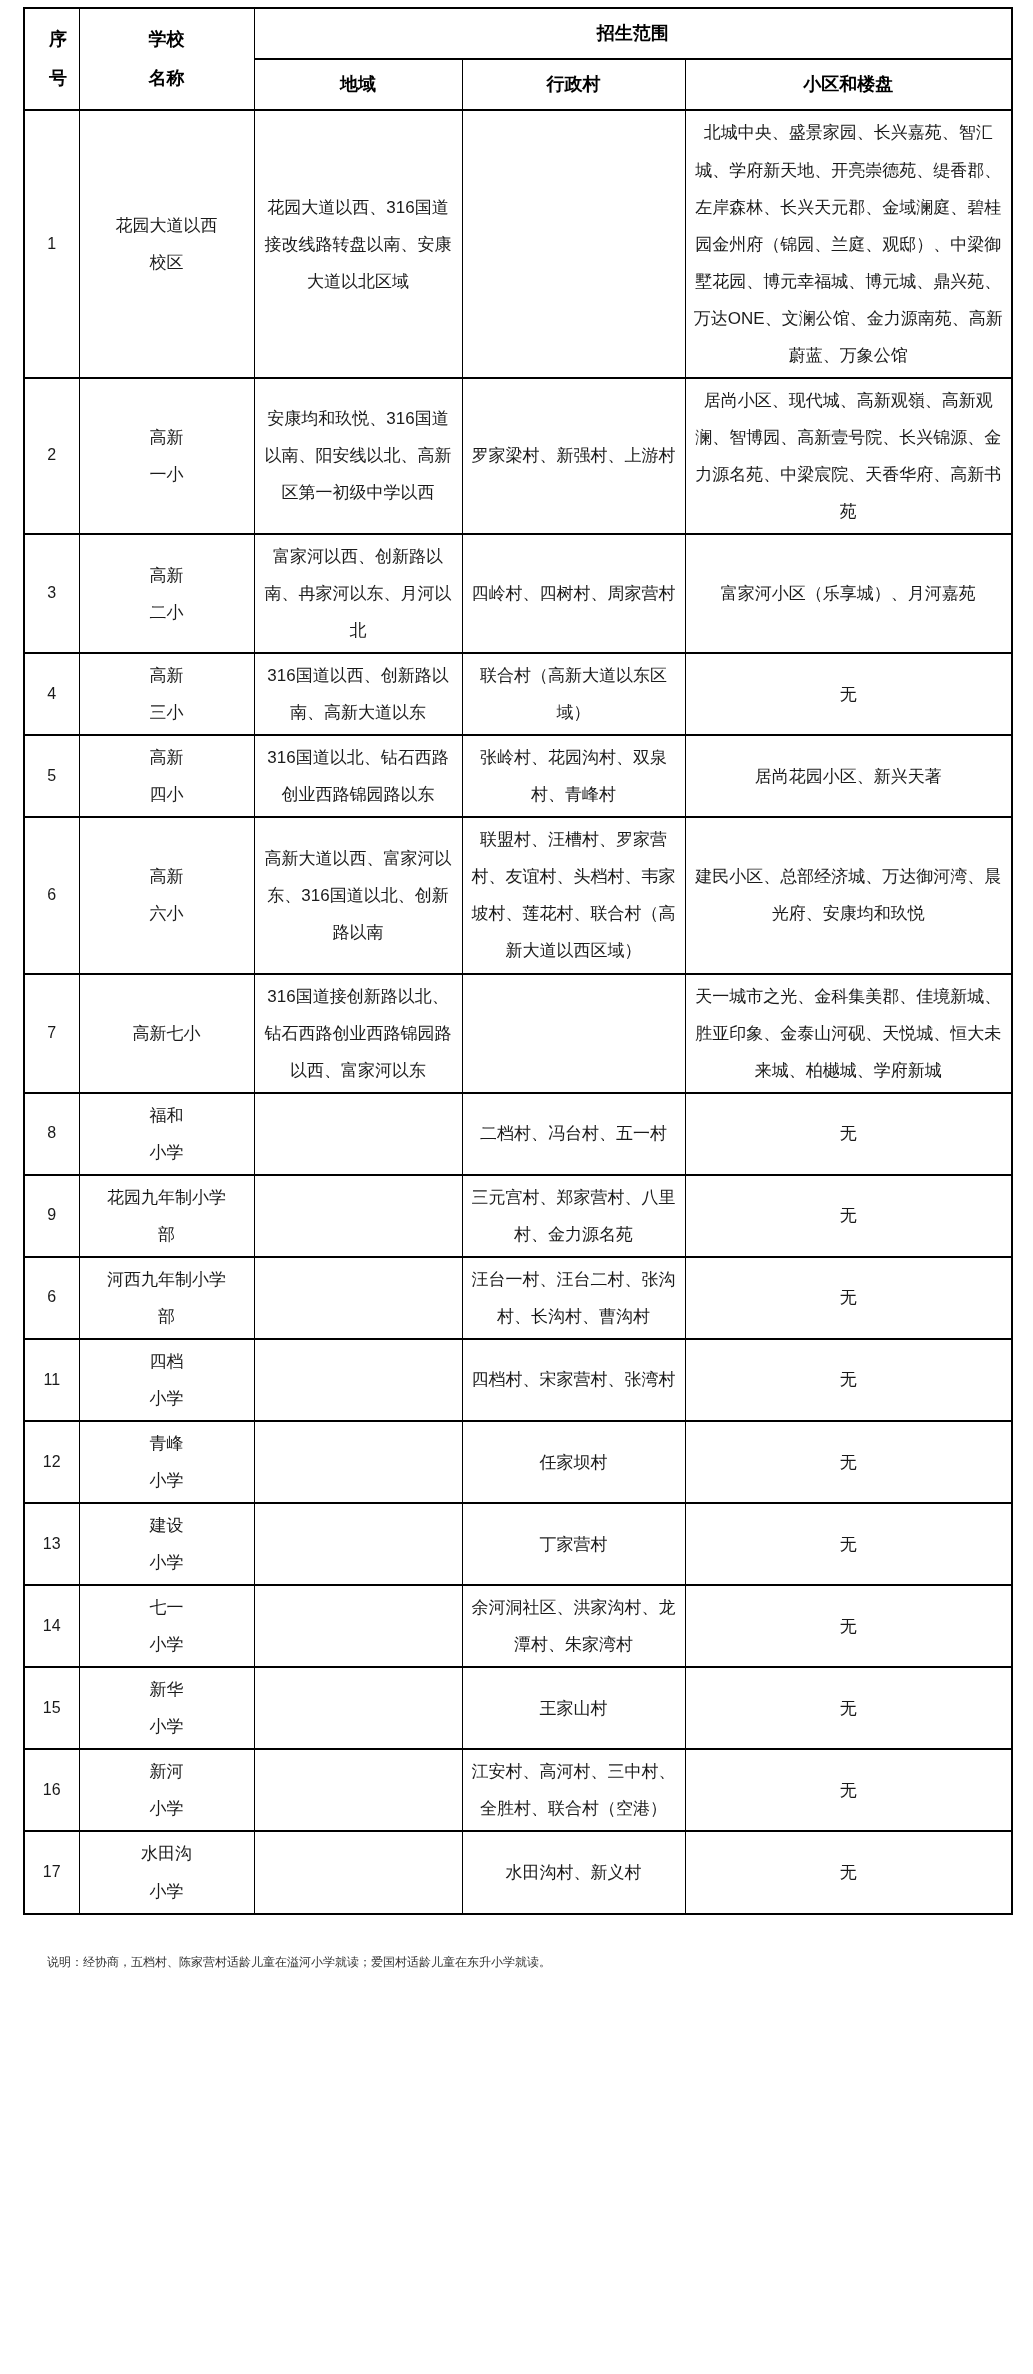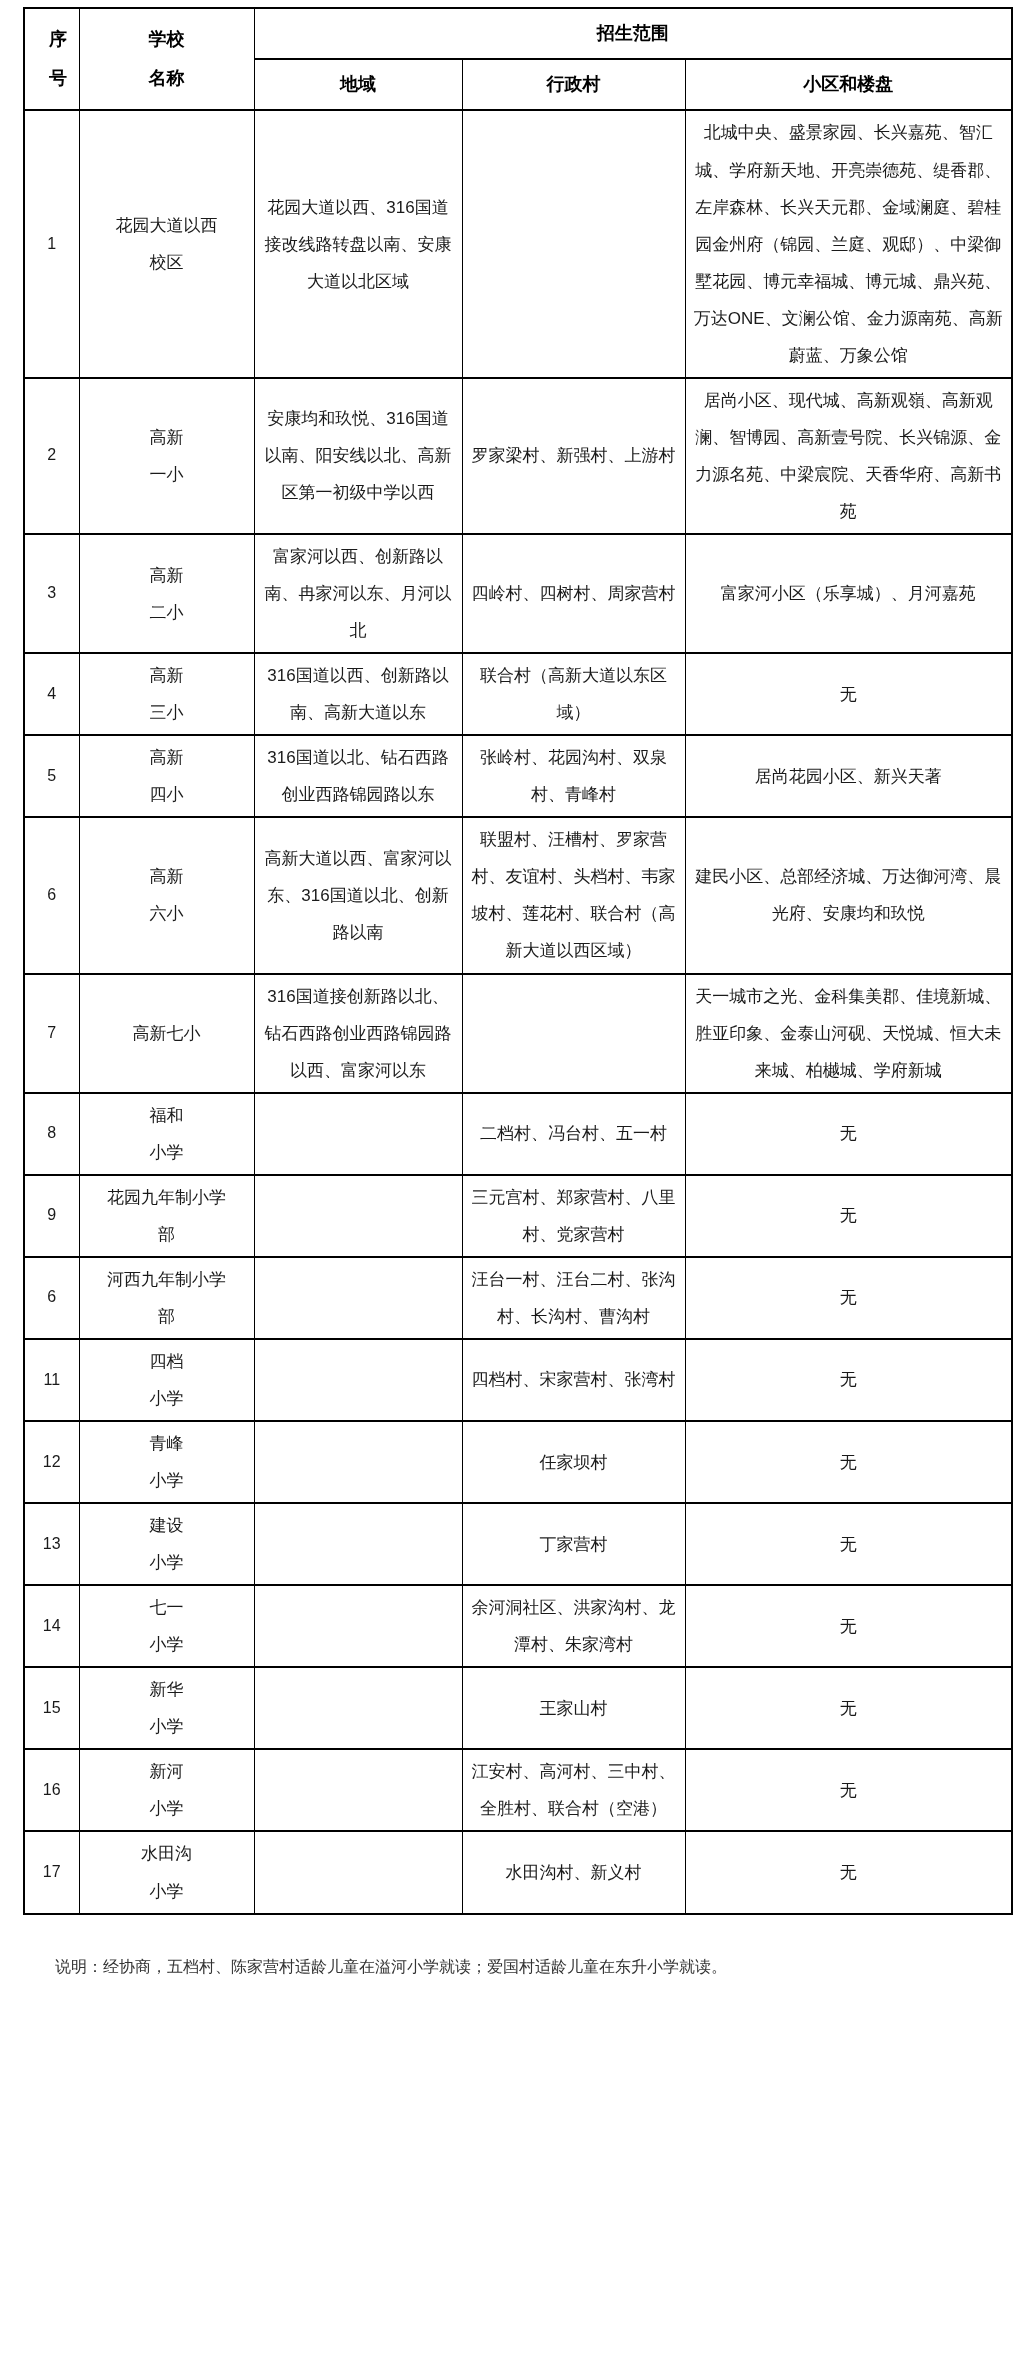--- a/index.html
+++ b/index.html
@@ -48,21 +48,21 @@
   }
   .pre {
     white-space: pre-line;
   }
   td.c-no {
     font-size: 16px;
   }
   p.note {
     width: 988px;
     margin: 34px 0 0 0;
-    font-size: 16px;
+    font-size: 12px;
     line-height: 2.3;
     color: #333;
     text-indent: 2em;
     text-align: justify;
     word-break: break-all;
   }
 </style>
 </head>
 <body>
 
@@ -149,21 +149,21 @@
 小学</td>
     <td class="c-region"></td>
     <td class="c-village">二档村、冯台村、五一村</td>
     <td class="c-estates">无</td>
   </tr>
       <tr>
     <td class="c-no">9</td>
     <td class="c-school pre">花园九年制小学
 部</td>
     <td class="c-region"></td>
-    <td class="c-village">三元宫村、郑家营村、八里村、党家营村</td>
+    <td class="c-village">三元宫村、郑家营村、八里村、金力源名苑</td>
     <td class="c-estates">无</td>
   </tr>
       <tr>
     <td class="c-no">6</td>
     <td class="c-school pre">河西九年制小学
 部</td>
     <td class="c-region"></td>
     <td class="c-village">汪台一村、汪台二村、张沟村、长沟村、曹沟村</td>
     <td class="c-estates">无</td>
   </tr>

